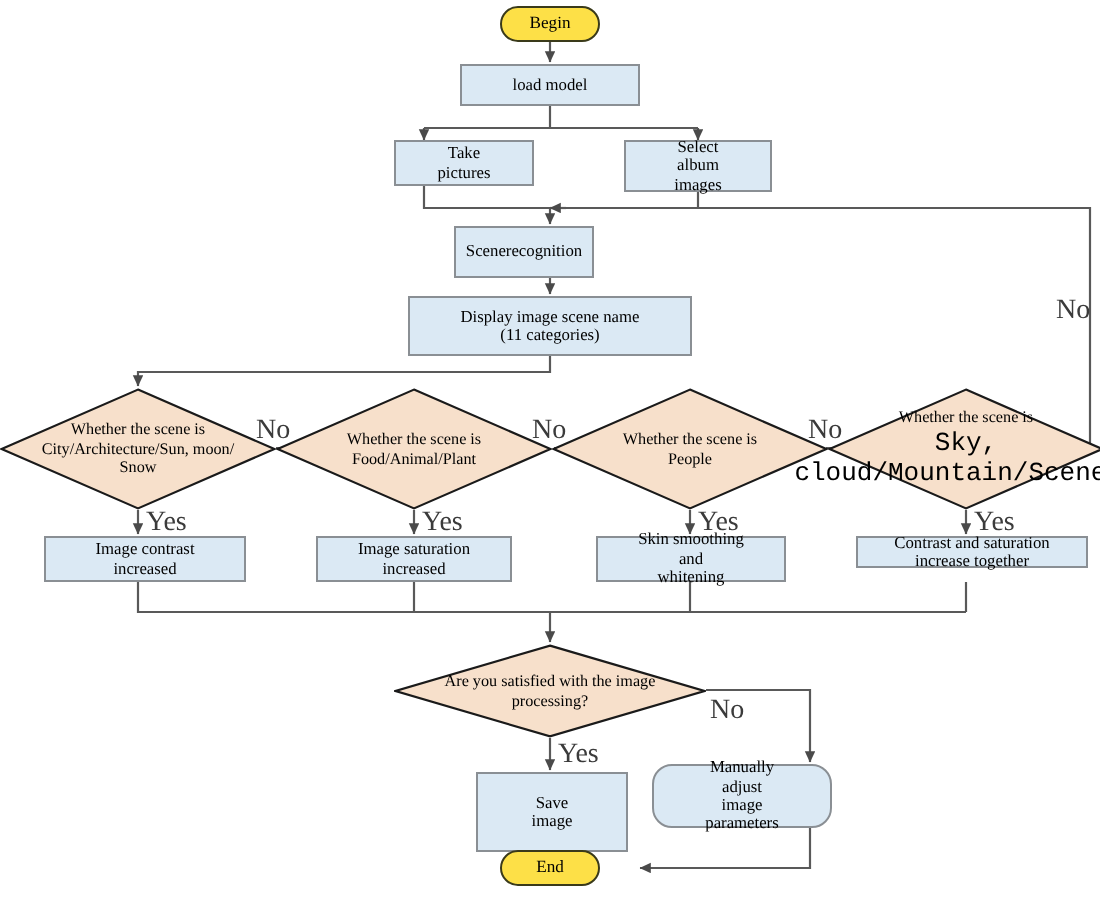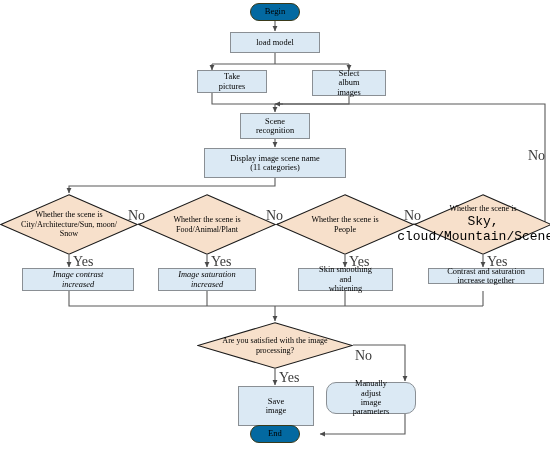--- a/index.html
+++ b/index.html
@@ -38,21 +38,21 @@
   }
   
   .box {
     background: #dbe9f4;
     border: 1.2px solid #8a8f94;
     font-size: 8.4px;
     padding: 1px 18px;
   }
   
   .terminator {
-    background: #0369a1;
+    background: #fde047;
     border: 1.4px solid #3a3a1a;
     border-radius: 9px;
     font-size: 8.6px;
     font-weight: normal;
   }
   
   .diamond {
     background: transparent;
     border: none;
   }
@@ -150,21 +150,21 @@
 
   <div class="node box" style="left:177px; top:70px; width:70px; height:23px;margin-left:20px;">
     <span>Take pictures</span>
   </div>
 
   <div class="node box" style="left:312px; top:70px; width:74px; height:26px; flex-direction:column;">
     <span>Select album</span>
     <span>images</span>
   </div>
 
-  <div class="node box" style="left:240px; top:113px; width:70px; height:26px; flex-direction:column;">
+  <div class="node box" style="left:227px; top:113px; width:70px; height:26px; flex-direction:row;">
     <span>Scene</span>
     <span>recognition</span>
   </div>
 
   <div class="node box" style="left:204px; top:148px; width:142px; height:30px; flex-direction:column;">
     <span>Display image scene name</span>
     <span>(11 categories)</span>
   </div>
 
   <div class="node diamond" style="left:0px; top:194px; width:138px; height:61px;">
@@ -201,26 +201,26 @@
   <div class="node diamond" style="left:414px; top:194px; width:138px; height:61px;">
     <svg viewBox="0 0 138 61" preserveAspectRatio="none">
       <polygon points="69,0.8 137.2,30.5 69,60.2 0.8,30.5" fill="#F7E0CB" stroke="#1A1A1A" stroke-width="1.1"></polygon>
     </svg>
     <div class="dlabel">
       <div>Whether the scene is</div>
       <div class="small2">Sky, cloud/Mountain/Scenery</div>
     </div>
   </div>
 
-  <div class="node box" style="left:22px; top:268px; width:112px; height:23px; flex-direction:column;font-style:italic;">
+  <div class="node box" style="left:22px; top:268px; width:101px; height:23px; flex-direction:column;">
     <span>Image contrast</span>
     <span>increased</span>
   </div>
 
-  <div class="node box" style="left:158px; top:268px; width:98px; height:23px; flex-direction:column;font-style:italic;">
+  <div class="node box" style="left:158px; top:268px; width:98px; height:23px; flex-direction:column;">
     <span>Image saturation</span>
     <span>increased</span>
   </div>
 
   <div class="node box" style="left:298px; top:268px; width:95px; height:23px; flex-direction:column;">
     <span>Skin smoothing and</span>
     <span>whitening</span>
   </div>
 
   <div class="node box" style="left:428px; top:268px; width:116px; height:16px; flex-direction:column;">

